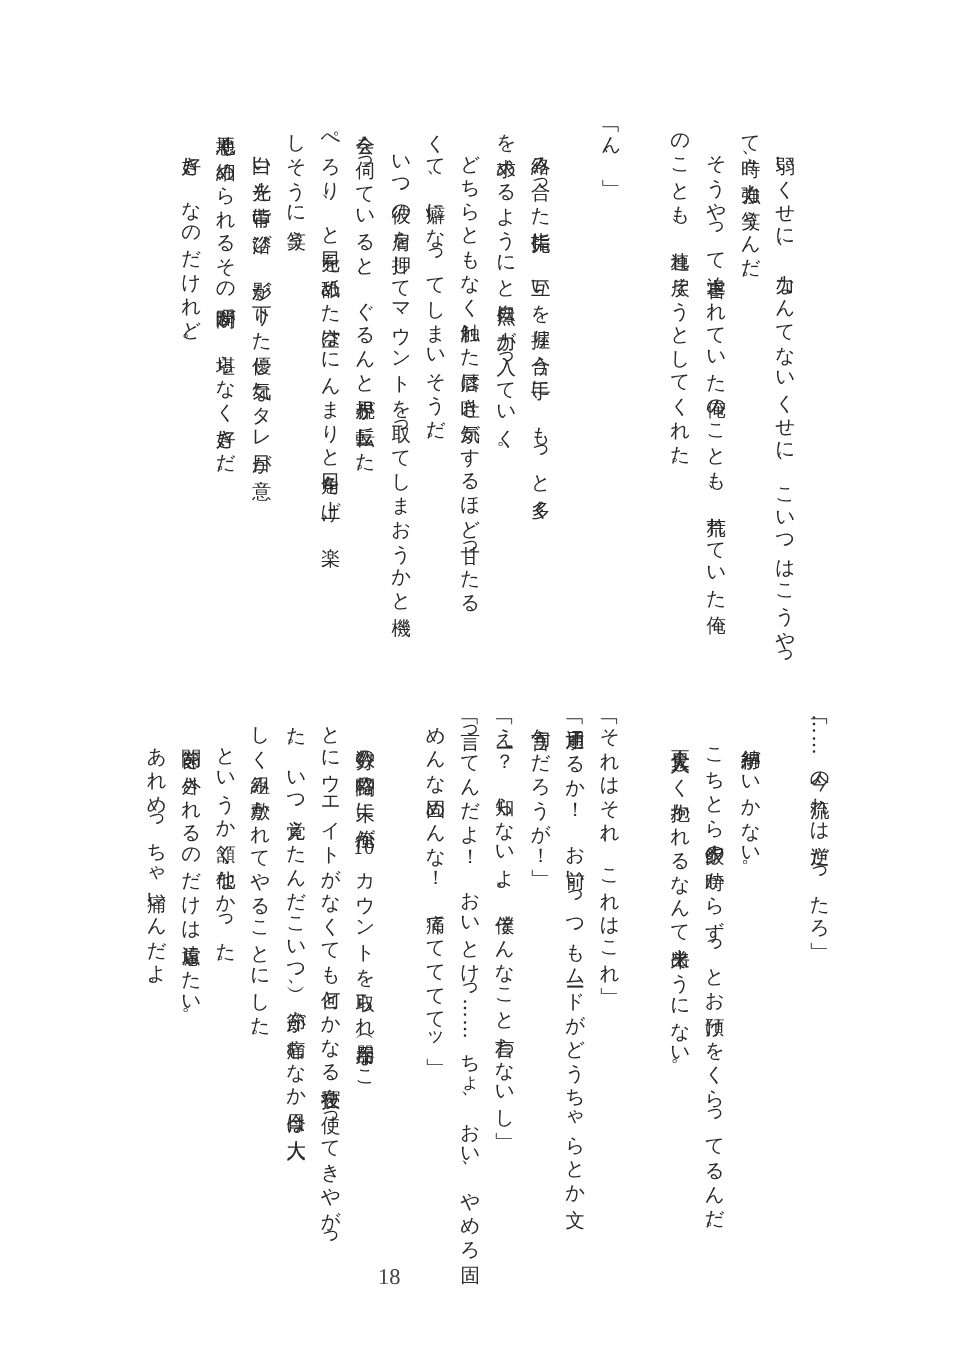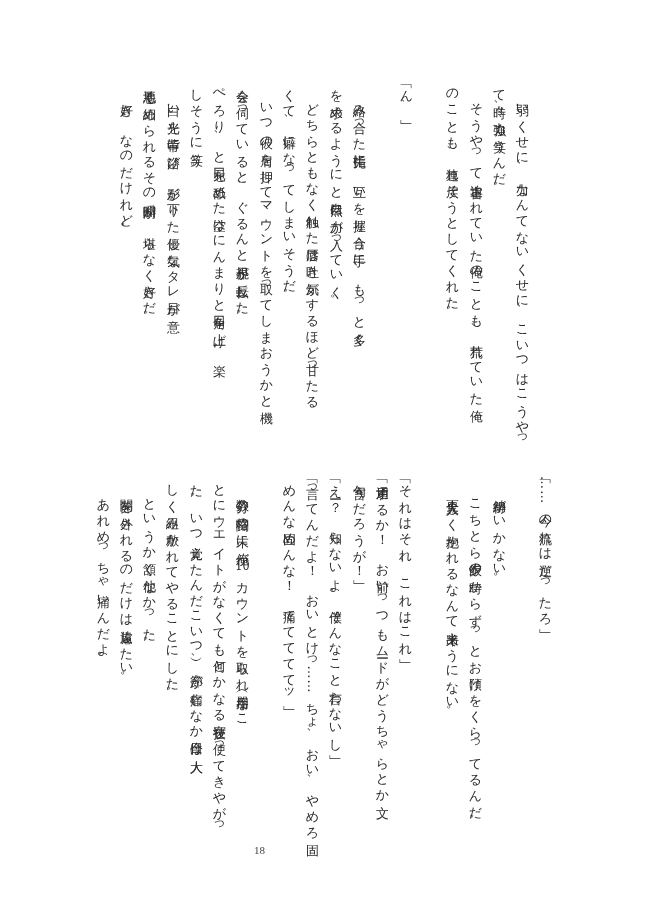--- a/index.html
+++ b/index.html
@@ -18,21 +18,21 @@
     letter-spacing: 1.1px;
     color: #2a2a2a;
     white-space: nowrap;
   }
   .tcy { text-combine-upright: all; -webkit-text-combine: horizontal; }
   .page-number {
     position: absolute;
     left: 0; width: 519px; top: 844px;
     text-align: center;
     font-family: "Liberation Serif", "DejaVu Serif", serif;
-    font-size: 11px;
+    font-size: 15px;
     color: #444;
   }
 </style>
 </head>
 <body>
 
 <div class="page">
 
   <div class="block">
     <div class="col" style="left:512px; top:80px;">　弱いくせに、力なんてないくせに、こいつはこうやっ</div>

